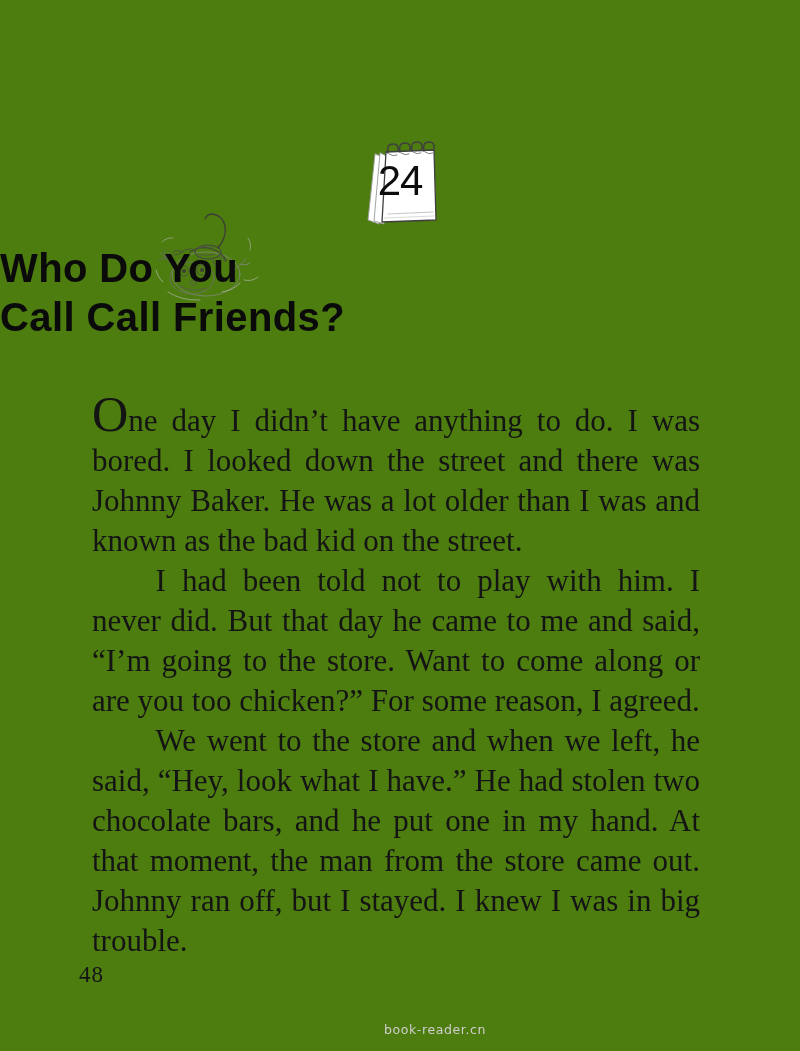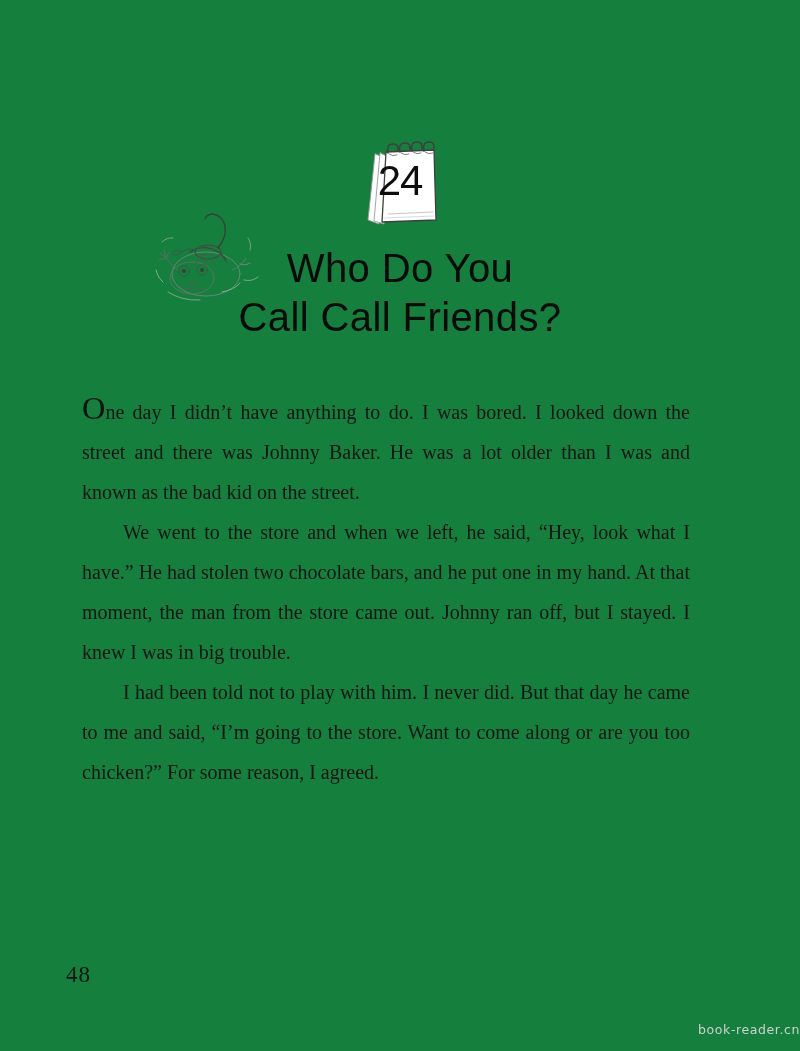--- a/index.html
+++ b/index.html
@@ -5,21 +5,21 @@
   html, body {
     margin: 0;
     padding: 0;
     background: #ffffff;
   }
 
   #page {
     position: relative;
     width: 800px;
     height: 1051px;
-    background: #15803d;
+    background: #4d7c0f;
     overflow: hidden;
     font-family: "Liberation Serif", "DejaVu Serif", serif;
     color: #111111;
   }
 
   
   #chapter-header {
     position: absolute;
     left: 0;
     top: 132px;
@@ -52,24 +52,24 @@
     font-size: 42px;
     font-weight: 400;
     letter-spacing: -1px;
     color: #0d0d0d;
     line-height: 1;
   }
 
   
   #chapter-title {
     margin: 8px 0 0 0;
-    text-align: center;
+    text-align: left;
     font-family: "Liberation Sans", "DejaVu Sans", sans-serif;
     font-size: 40px;
-    font-weight: 400;
+    font-weight: 700;
     line-height: 1.22;
     letter-spacing: 0.4px;
     color: #0a0a0a;
   }
   #chapter-title .title-line {
     display: block;
   }
 
   
   #chapter-illustration {
@@ -81,24 +81,24 @@
     opacity: 0.88;
   }
   #chapter-illustration svg {
     width: 100%;
     height: 100%;
   }
 
   
   #body-copy {
     position: absolute;
-    left: 82px;
+    left: 92px;
     top: 392px;
     width: 608px;
-    font-size: 20px;
+    font-size: 31px;
     line-height: 40px;
     text-align: justify;
     text-justify: inter-word;
     color: #141414;
   }
 
   #body-copy p {
     margin: 0;
     text-indent: 2.05em;
   }
@@ -108,36 +108,36 @@
   }
 
   #body-copy p.first::first-letter {
     font-size: 1.62em;
     line-height: 0.9;
   }
 
   
   #page-number {
     position: absolute;
-    left: 66px;
+    left: 79px;
     top: 962px;
     font-size: 23px;
     letter-spacing: 1px;
     color: #141414;
   }
 
   
   #watermark {
     position: absolute;
     left: 0;
     top: 1022px;
     width: 800px;
     padding-left: 70px;
     box-sizing: border-box;
-    text-align: right;
+    text-align: center;
     font-family: "DejaVu Sans", "Liberation Sans", sans-serif;
     font-size: 12.5px;
     letter-spacing: 0.6px;
     color: #cfcfcf;
   }
 </style>
 </head>
 <body>
 
 <div id="page">
@@ -209,21 +209,21 @@
     </div>
 
     <h1 id="chapter-title">
       <span class="title-line">Who Do You</span>
       <span class="title-line">Call Call Friends?</span>
     </h1>
   </header>
 
   <main id="body-copy">
     <p class="first">One day I didn’t have anything to do. I was bored. I looked down the street and there was Johnny Baker. He was a lot older than I was and known as the bad kid on the street.</p>
+    <p>I had been told not to play with him. I never did. But that day he came to me and said, “I’m going to the store. Want to come along or are you too chicken?” For some reason, I agreed.</p>
     <p>We went to the store and when we left, he said, “Hey, look what I have.” He had stolen two chocolate bars, and he put one in my hand. At that moment, the man from the store came out. Johnny ran off, but I stayed. I knew I was in big trouble.</p>
-    <p>I had been told not to play with him. I never did. But that day he came to me and said, “I’m going to the store. Want to come along or are you too chicken?” For some reason, I agreed.</p>
   </main>
 
   <div id="page-number">48</div>
 
   <div id="watermark">book-reader.cn</div>
 
 </div>
 
 </body></html>

